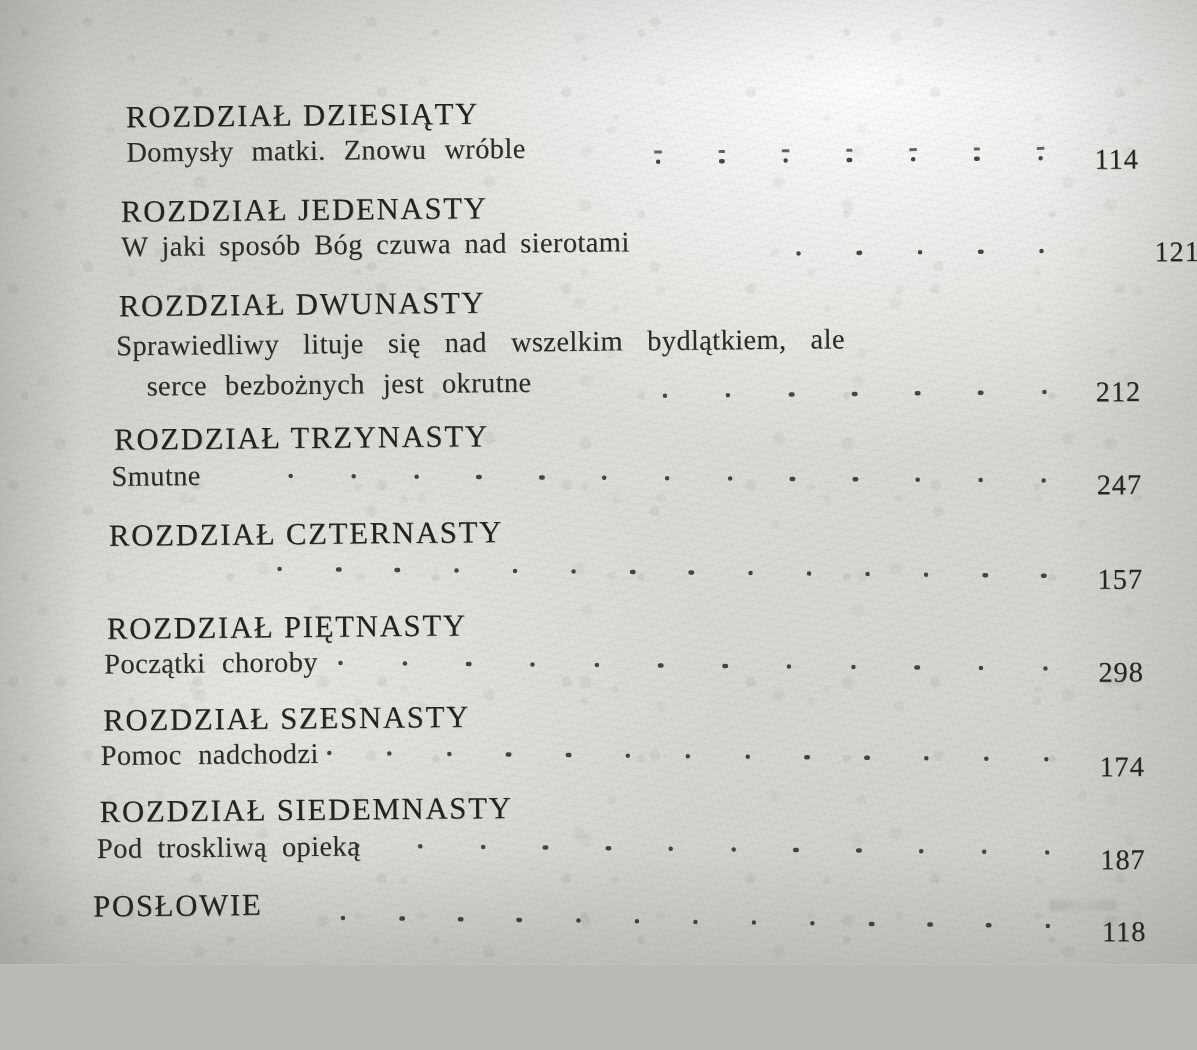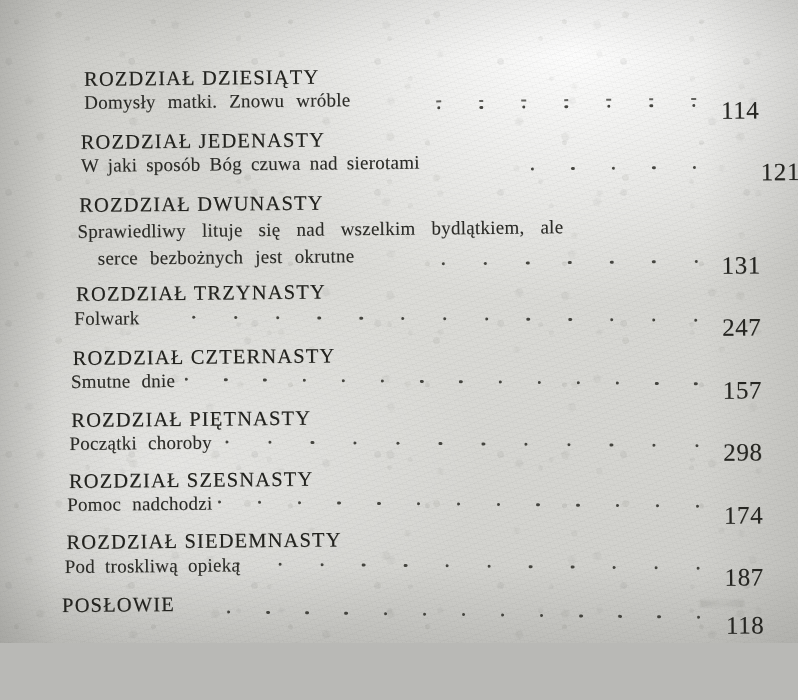--- a/index.html
+++ b/index.html
@@ -144,21 +144,21 @@
     margin-left: -0.6px;
     width: 4.6px;
     height: 2.1px;
     background: #3a3a35;
     opacity: 0.85;
   }
   .dots.ghost span { position: relative; }
 
   .pagenum {
     position: absolute;
-    font-size: 25px;
+    font-size: 19px;
     color: #262622;
     letter-spacing: 0.6px;
     text-shadow: 0.35px 0.35px 0 rgba(40,40,36,0.35);
     text-align: right;
     width: 46px;
   }
 
   
   .watermark {
     position: absolute;
@@ -247,27 +247,27 @@
       </div>
       <div class="dots" style="left:440px; top:266px; width:256px; justify-content:space-between;">
         <span></span>
           <span></span>
           <span></span>
           <span></span>
           <span></span>
           <span></span>
           <span></span>
       </div>
-      <div class="pagenum" style="left:713px; top:258px;">131</div>
+      <div class="pagenum" style="left:713px; top:258px;">212</div>
     </div>
 
     <div class="entry">
       <div class="chapter" style="left:74px; top:283px;">ROZDZIAŁ TRZYNASTY</div>
       <div class="title-row" style="left:72px; top:308px;">
-        <span class="subtitle">Folwark</span>
+        <span class="subtitle">Smutne</span>
       </div>
       <div class="dots" style="left:190px; top:317px; width:505px; justify-content:space-between; transform:rotate(0.9deg); transform-origin:left center;">
         <span></span>
           <span></span>
           <span></span>
           <span></span>
           <span></span>
           <span></span>
           <span></span>
         <span></span>
@@ -275,23 +275,20 @@
           <span></span>
           <span></span>
           <span></span>
           <span></span>
       </div>
       <div class="pagenum" style="left:713px; top:320px;">247</div>
     </div>
 
     <div class="entry">
       <div class="chapter" style="left:70px; top:347px;">ROZDZIAŁ CZTERNASTY</div>
-      <div class="title-row" style="left:68px; top:371px;">
-        <span class="subtitle" style="word-spacing:6px;">Smutne dnie</span>
-      </div>
       <div class="dots" style="left:182px; top:379px; width:513px; justify-content:space-between; transform:rotate(1.05deg); transform-origin:left center;">
         <span></span>
           <span></span>
           <span></span>
           <span></span>
           <span></span>
           <span></span>
           <span></span>
         <span></span>
           <span></span>

